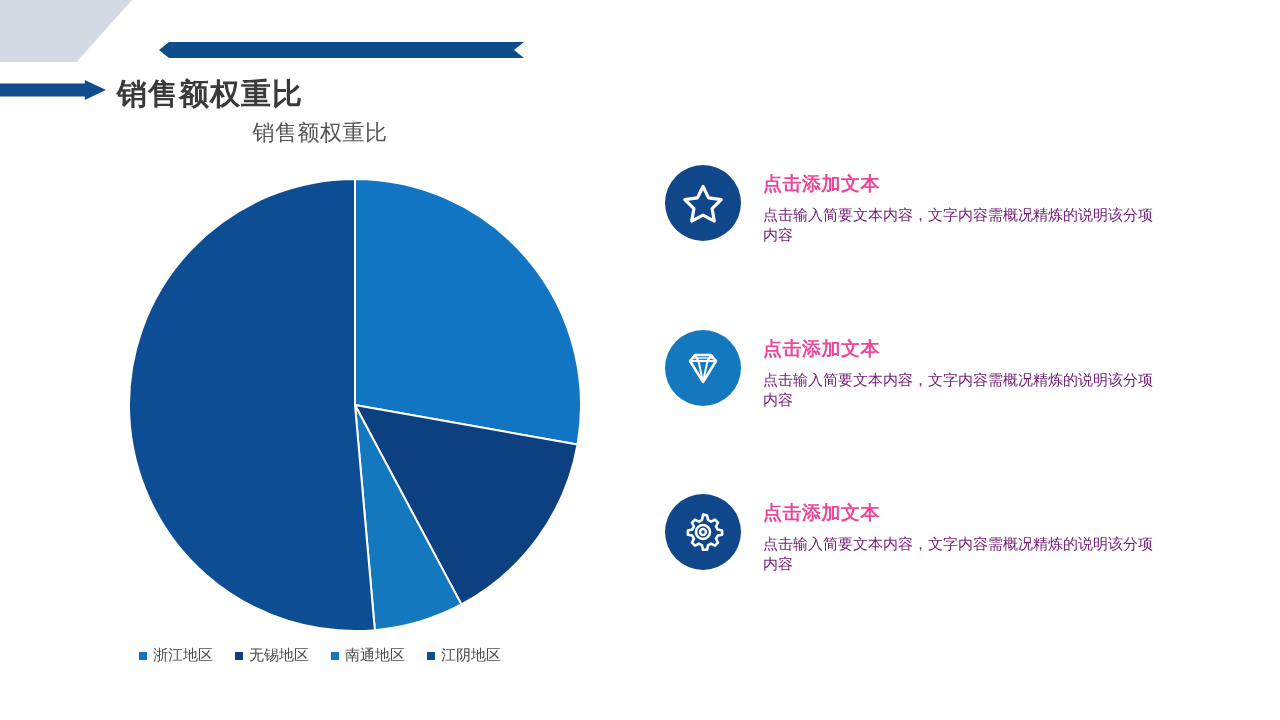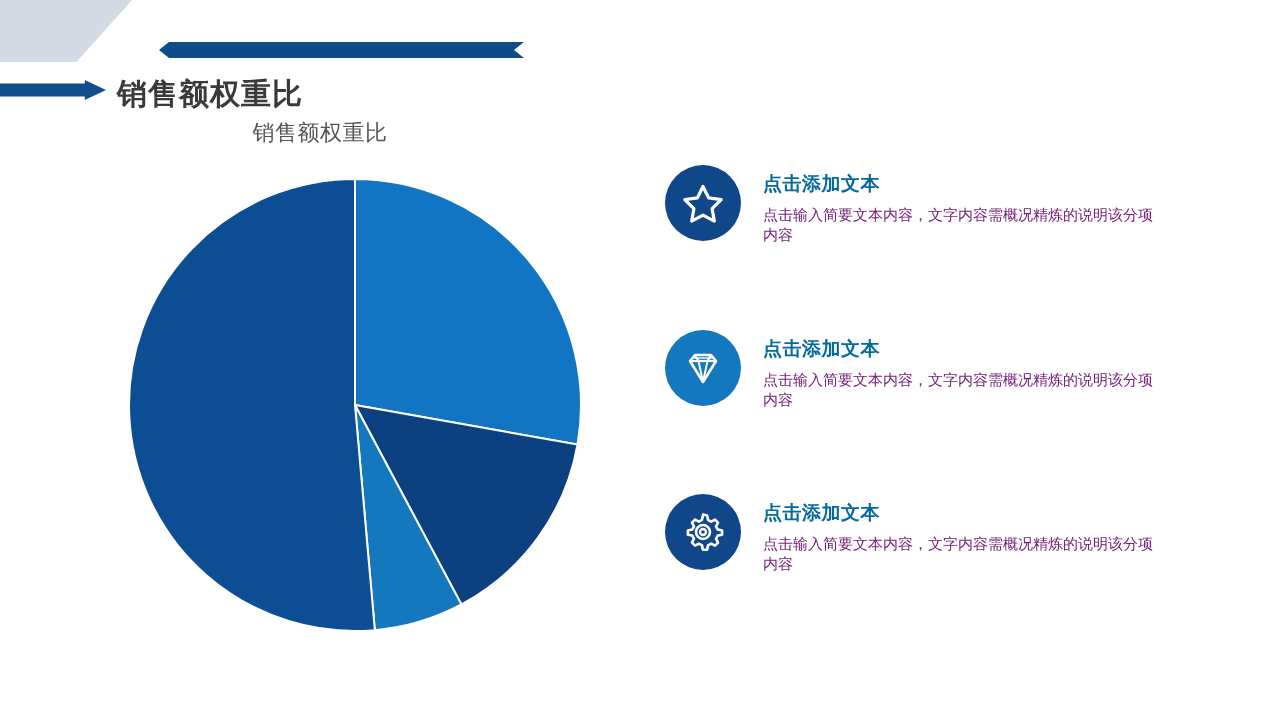--- a/index.html
+++ b/index.html
@@ -126,21 +126,21 @@
     border-radius: 50%;
     display: flex;
     align-items: center;
     justify-content: center;
   }
   .feature-icon svg { display: block; }
   .feature-text { padding-top: 6px; }
   .feature-title {
     font-size: 19px;
     font-weight: bold;
-    color: #0369a1;
+    color: #ec4899;
     margin: 0 0 8px 0;
     letter-spacing: .5px;
   }
   .feature-body {
     font-size: 15px;
     line-height: 1.35;
     color: #701a75;
     max-width: 392px;
   }
 </style>
@@ -160,20 +160,38 @@
     <svg width="454" height="454" viewBox="0 0 454 454">
       <g id="pie-slices">
           <path d="M 227 227 L 227 1 A 226 226 0 0 1 449.5115396036004 266.55521132841244 Z" fill="#1175c4" stroke="#ffffff" stroke-width="2"></path>
           <path d="M 227 227 L 449.5115396036004 266.55521132841244 A 226 226 0 0 1 333.3790886693651 426.39781717429946 Z" fill="#0c4080" stroke="#ffffff" stroke-width="2"></path>
           <path d="M 227 227 L 333.3790886693651 426.39781717429946 A 226 226 0 0 1 246.854370420468 452.126195666357 Z" fill="#1478be" stroke="#ffffff" stroke-width="2"></path>
           <path d="M 227 227 L 246.854370420468 452.126195666357 A 226 226 0 1 1 226.99999999999997 1 Z" fill="#0d4d93" stroke="#ffffff" stroke-width="2"></path>
         </g>
     </svg>
   </div>
 
+  <div class="legend" id="legend">
+      <div class="legend-item">
+        <span class="legend-swatch" style="background: rgb(17, 117, 196);"></span>
+        <span>浙江地区</span>
+      </div>
+      <div class="legend-item">
+        <span class="legend-swatch" style="background: rgb(12, 64, 128);"></span>
+        <span>无锡地区</span>
+      </div>
+      <div class="legend-item">
+        <span class="legend-swatch" style="background: rgb(20, 120, 190);"></span>
+        <span>南通地区</span>
+      </div>
+      <div class="legend-item">
+        <span class="legend-swatch" style="background: rgb(13, 77, 147);"></span>
+        <span>江阴地区</span>
+      </div>
+    </div>
 </div>
 
 <div class="features" id="features">
     <div class="feature">
       <div class="feature-icon" style="background: rgb(16, 70, 138);">
         <svg width="44" height="44" viewBox="0 0 44 44">
           <path d="M22 5.5 L27.6 16.9 L40.2 18.7 L31.1 27.6 L33.3 40.1 L22 34.2 L10.7 40.1 L12.9 27.6 L3.8 18.7 L16.4 16.9 Z" fill="none" stroke="#ffffff" stroke-width="3.2" stroke-linejoin="round"></path>
         </svg>
       </div>
       <div class="feature-text">

